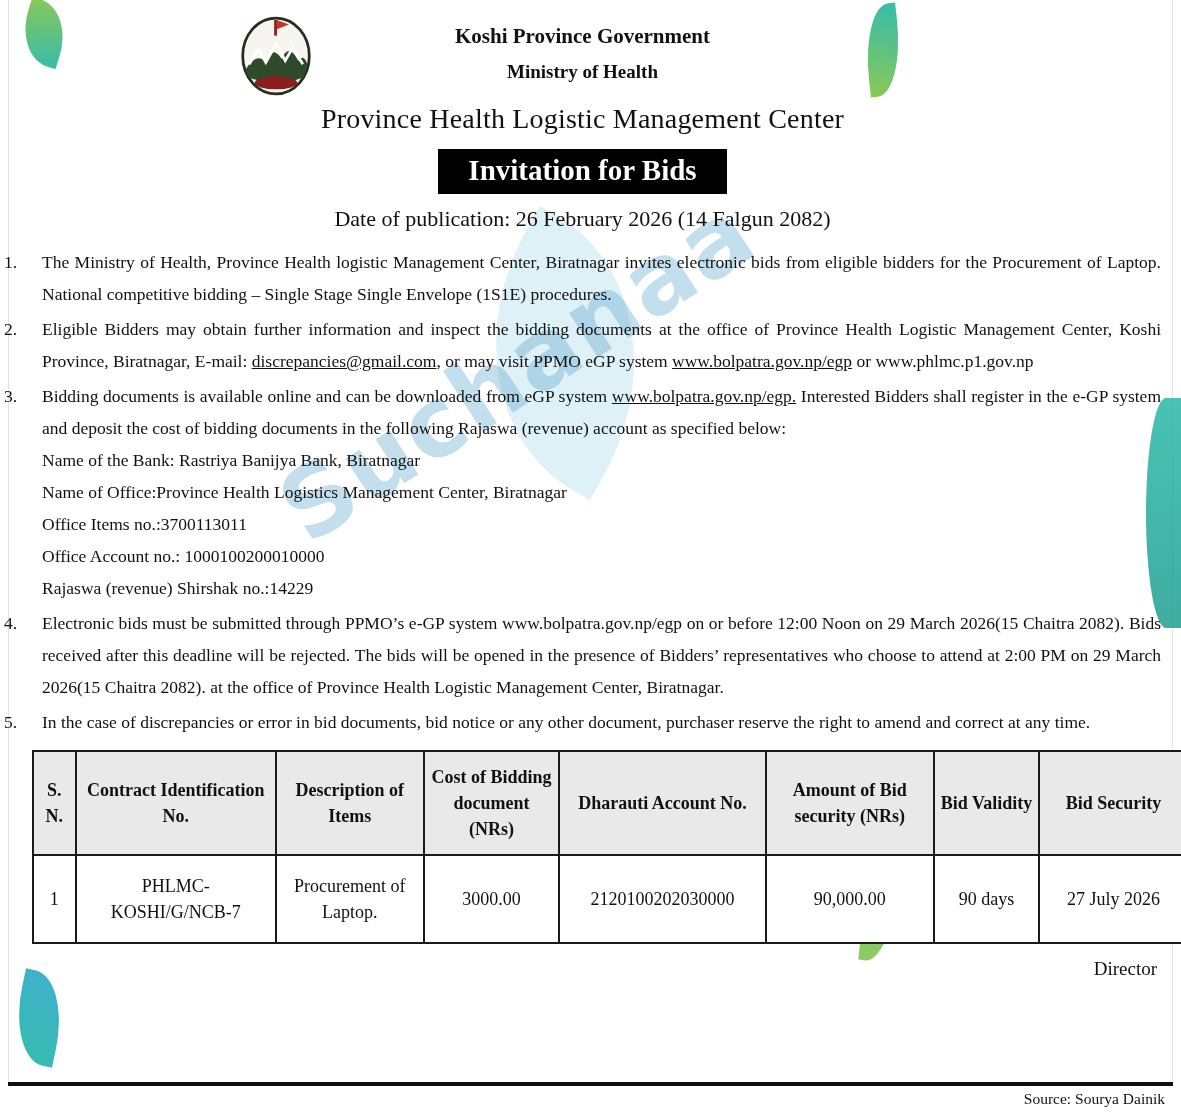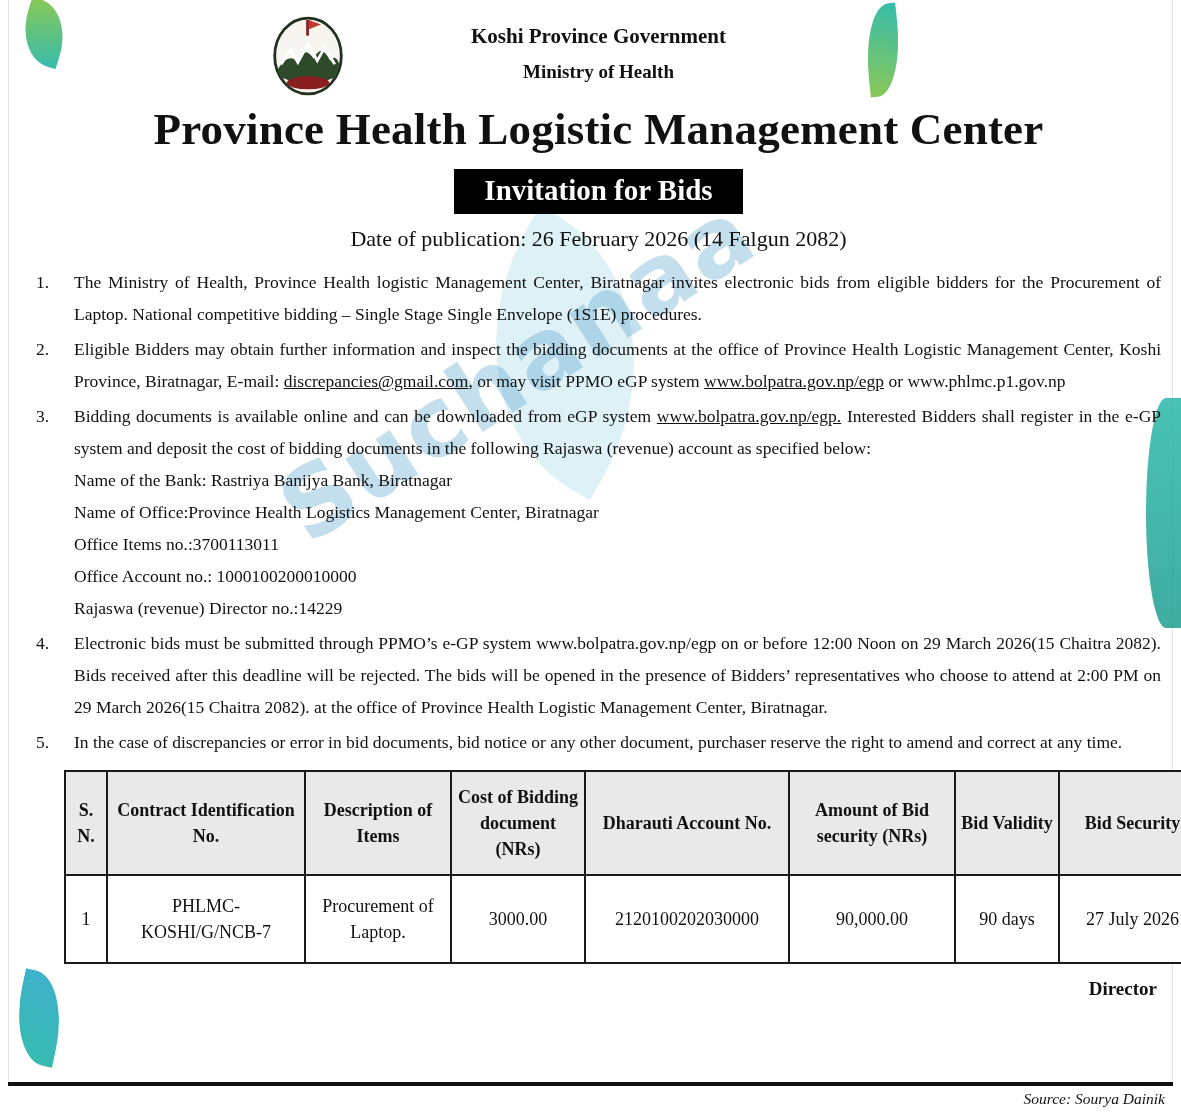--- a/index.html
+++ b/index.html
@@ -39,28 +39,28 @@
     font-family:"DejaVu Sans", sans-serif;
     font-size:96px; font-weight:bold; letter-spacing:2px;
     color:rgba(84,160,203,.35);
     transform:rotate(-33deg); transform-origin:left center;
     white-space:nowrap; pointer-events:none;
   }
 
   .frame { position:absolute; left:8px; top:0; right:8px; bottom:28px;
     border-left:1px solid #e3e3e3; border-right:1px solid #e3e3e3; z-index:0; }
 
-  .content { position:absolute; left:36px; right:20px; top:10px; z-index:1; }
+  .content { position:absolute; left:4px; right:20px; top:10px; z-index:1; }
 
   
   .header { position:relative; text-align:center; padding-top:14px; }
   .emblem { position:absolute; left:235px; top:4px; }
   .gov-line { font-size:21px; font-weight:bold; }
   .ministry-line { font-size:19px; font-weight:bold; margin-top:12px; }
-  .center-title { font-size:45px; font-weight:bold; margin-top:20px; letter-spacing:.2px; }
+  .center-title { font-size:28px; font-weight:normal; margin-top:20px; letter-spacing:.2px; }
   .banner-wrap { margin-top:14px; }
   .banner {
     display:inline-block; background:#000; color:#fff;
     font-size:29px; font-weight:bold; padding:5px 30px 7px 30px;
   }
   .pub-date { font-size:22px; font-weight:normal; margin-top:12px; }
 
   
   .items { margin-top:14px; }
   .item { display:flex; font-size:17.5px; line-height:32px; margin-bottom:3px; }
@@ -69,24 +69,24 @@
   .para .u { text-decoration:underline; }
   .details { font-weight:normal; text-align:left; }
   .detail { line-height:32px; }
 
   
   table { width:100%; border-collapse:collapse; table-layout:fixed; margin-top:12px; background:#fff;margin-left:28px; }
   th, td { border:2px solid #1a1a1a; text-align:center; vertical-align:middle; }
   th { background:#e9e9e9; font-size:18px; font-weight:bold; padding:10px 5px; height:104px; line-height:26px; }
   td { font-size:18px; padding:8px 5px; height:88px; line-height:26px; }
 
-  .director { text-align:right; font-size:19px; font-weight:bold; margin-top:14px; padding-right:4px; }
+  .director { text-align:right; font-size:19px; font-weight:normal; margin-top:14px; padding-right:4px; }
 
   .bottom-rule { position:absolute; left:8px; right:8px; top:1082px; height:4px; background:#101010; z-index:1; }
-  .source { position:absolute; right:16px; top:1090px; font-size:15.5px; font-style:italic; z-index:1; }
+  .source { position:absolute; right:16px; top:1090px; font-size:15.5px; z-index:1; }
 </style>
 </head>
 <body>
 
 <div class="page">
 
   <div class="frame"></div>
 
   <div class="leaf leaf-tl"></div>
   <div class="leaf leaf-tr"></div>
@@ -136,21 +136,21 @@
 
       <div class="item">
         <span class="num">3.</span>
         <div class="body">
           <div class="para"><span>Bidding documents is available online and can be downloaded from eGP system </span><span class="u">www.bolpatra.gov.np/egp.</span><span> Interested Bidders shall register in the e-GP system and deposit the cost of bidding documents in the following Rajaswa (revenue) account as specified below:</span></div>
           <div class="details">
             <div class="detail">Name of the Bank: Rastriya Banijya Bank, Biratnagar</div>
             <div class="detail"> Name of Office:Province Health Logistics Management Center, Biratnagar</div>
             <div class="detail">Office Items no.:3700113011</div>
             <div class="detail">Office Account no.: 1000100200010000</div>
-            <div class="detail">Rajaswa (revenue) Director no.:14229</div>
+            <div class="detail">Rajaswa (revenue) Shirshak no.:14229</div>
           </div>
         </div>
       </div>
 
       <div class="item">
         <span class="num">4.</span>
         <div class="body">
           <div class="para"><span>Electronic bids must be submitted through PPMO’s e-GP system www.bolpatra.gov.np/egp on or before 12:00 Noon on 29 March 2026(15 Chaitra 2082). Bids received after this deadline will be rejected. The bids will be opened in the presence of Bidders’ representatives who choose to attend at 2:00 PM on 29 March 2026(15 Chaitra 2082). at the office of Province Health Logistic Management Center, Biratnagar.</span></div>
         </div>
       </div>

